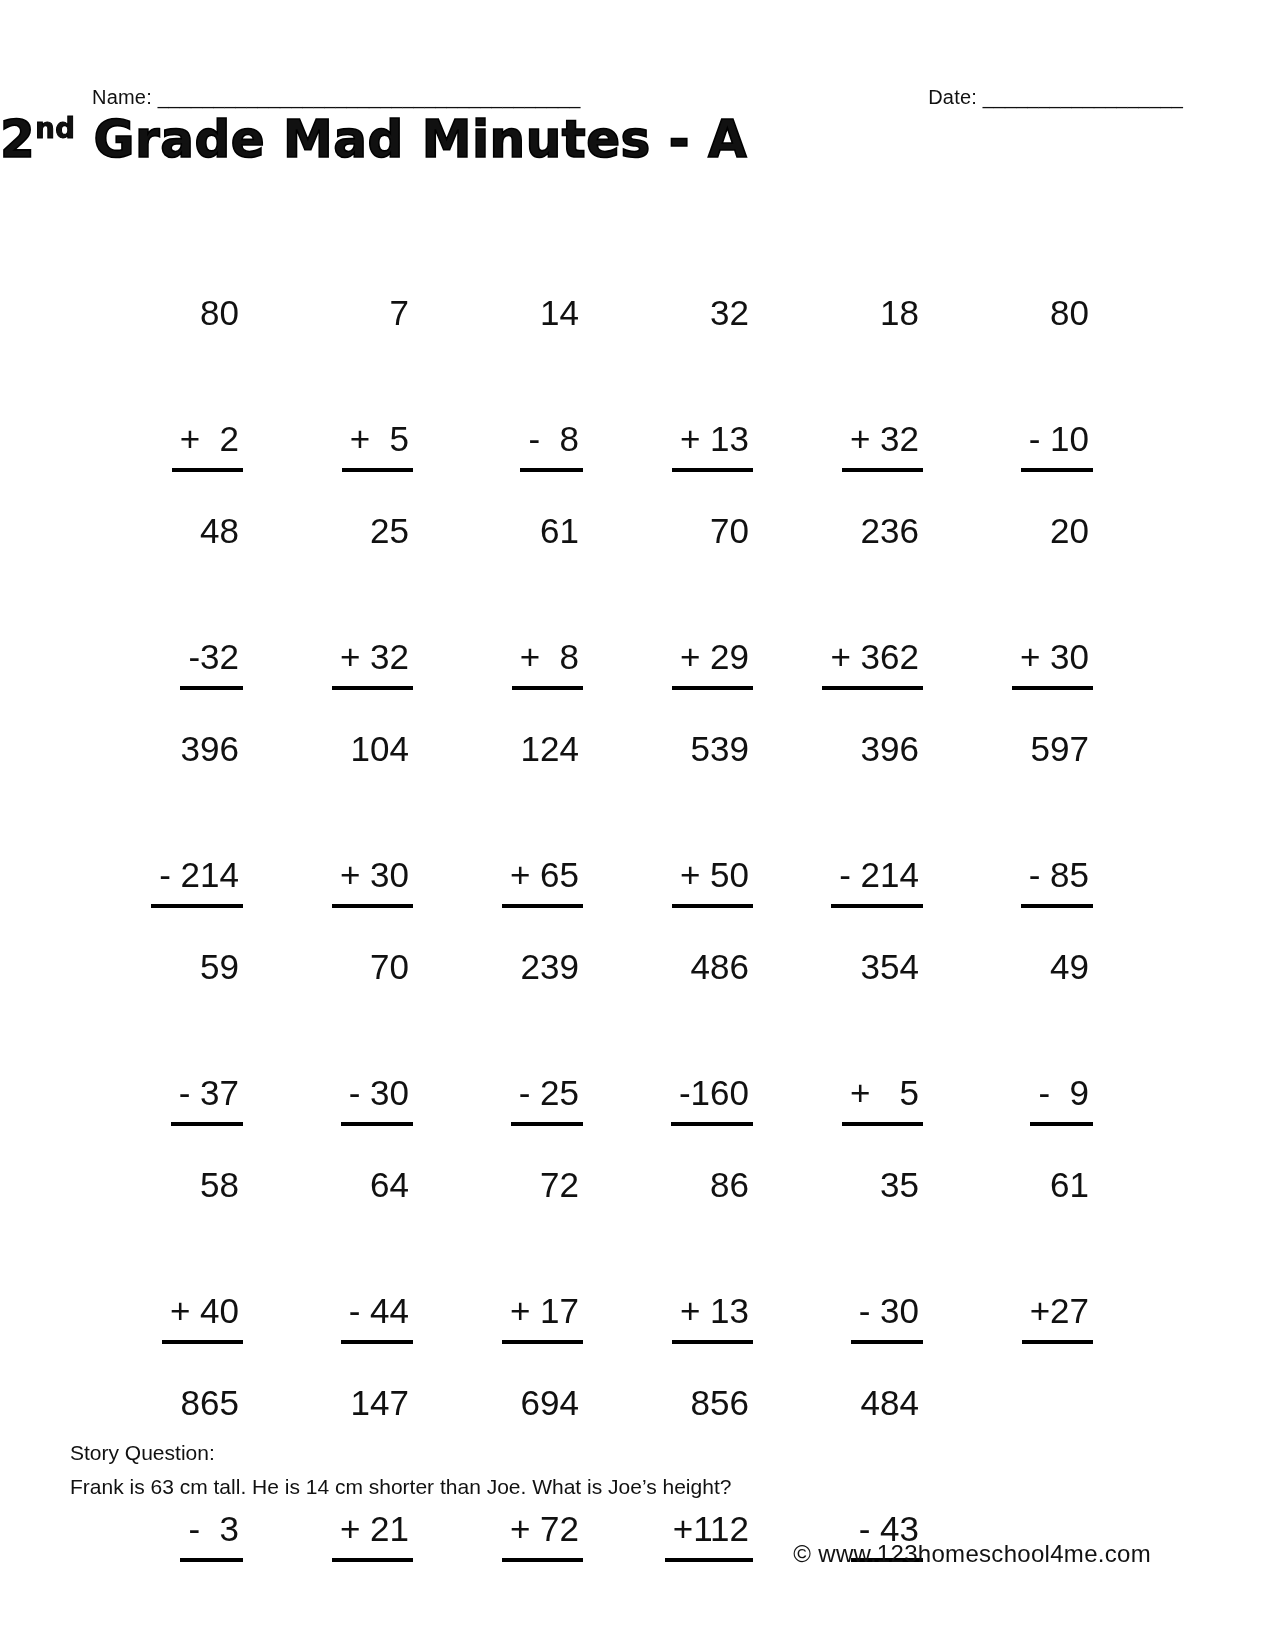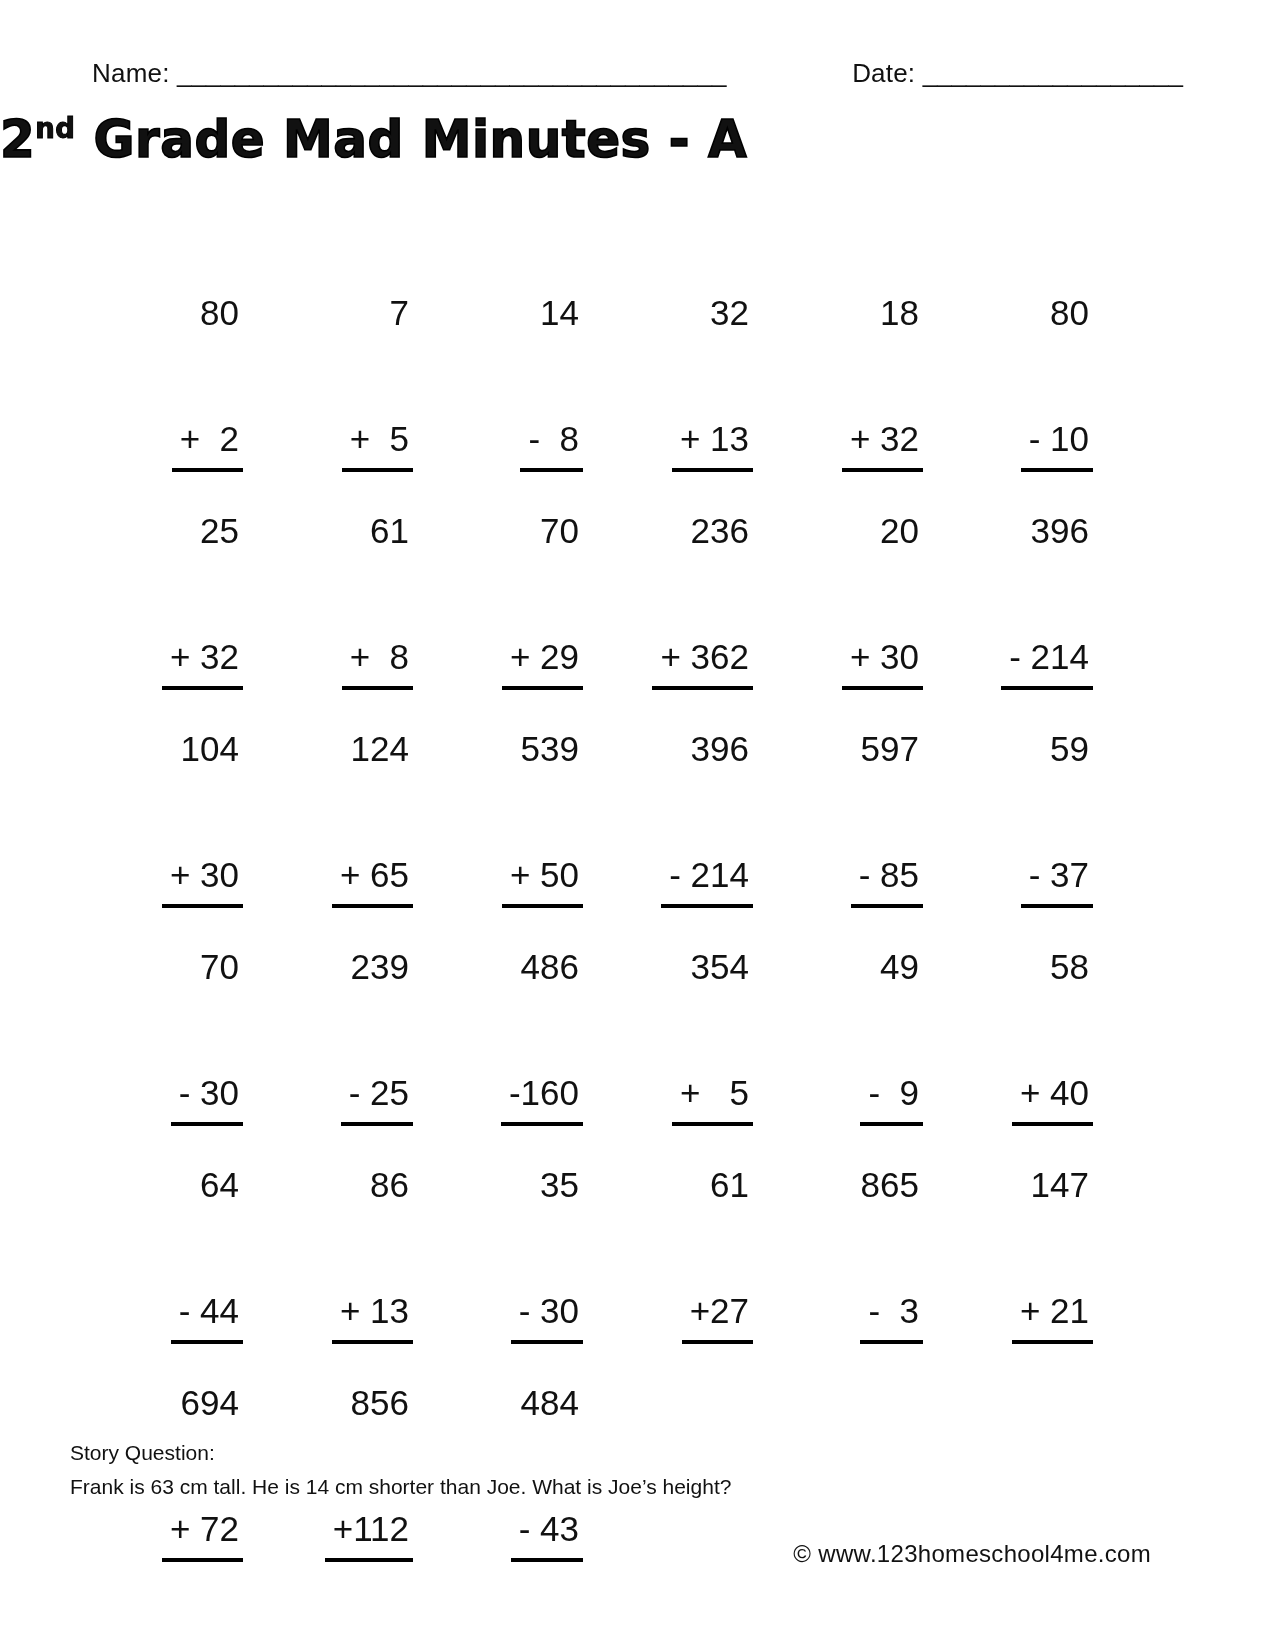--- a/index.html
+++ b/index.html
@@ -9,24 +9,24 @@
     width: 1275px;
     height: 1650px;
     font-family: "Liberation Sans", sans-serif;
     color: #111111;
     overflow: hidden;
   }
 
   
   .header {
     position: absolute;
-    top: 58px; left: 92px; right: 92px;
+    top: 86px; left: 92px; right: 92px;
     display: flex;
     justify-content: space-between;
-    font-size: 26px;
+    font-size: 20px;
     letter-spacing: 0.2px;
     align-items: center;
   }
   .field { white-space: pre; }
   .field .label { font-weight: 400; }
   .field .line { font-weight: 400; letter-spacing: 0; }
 
   
   .title-wrap {
     position: absolute;
@@ -143,20 +143,26 @@
   </div>
 
   <div class="cell">
     <div class="problem">
       <div class="top">80</div>
       <div class="bottom">- 10</div>
     </div>
   </div>
 
 
+  <div class="cell">
+    <div class="problem">
+      <div class="top">48</div>
+      <div class="bottom">-32</div>
+    </div>
+  </div>
 
   <div class="cell">
     <div class="problem">
       <div class="top">25</div>
       <div class="bottom">+ 32</div>
     </div>
   </div>
 
   <div class="cell">
     <div class="problem">
@@ -277,20 +283,26 @@
     </div>
   </div>
 
   <div class="cell">
     <div class="problem">
       <div class="top">64</div>
       <div class="bottom">- 44</div>
     </div>
   </div>
 
+  <div class="cell">
+    <div class="problem">
+      <div class="top">72</div>
+      <div class="bottom">+ 17</div>
+    </div>
+  </div>
 
   <div class="cell">
     <div class="problem">
       <div class="top">86</div>
       <div class="bottom">+ 13</div>
     </div>
   </div>
 
   <div class="cell">
     <div class="problem">

